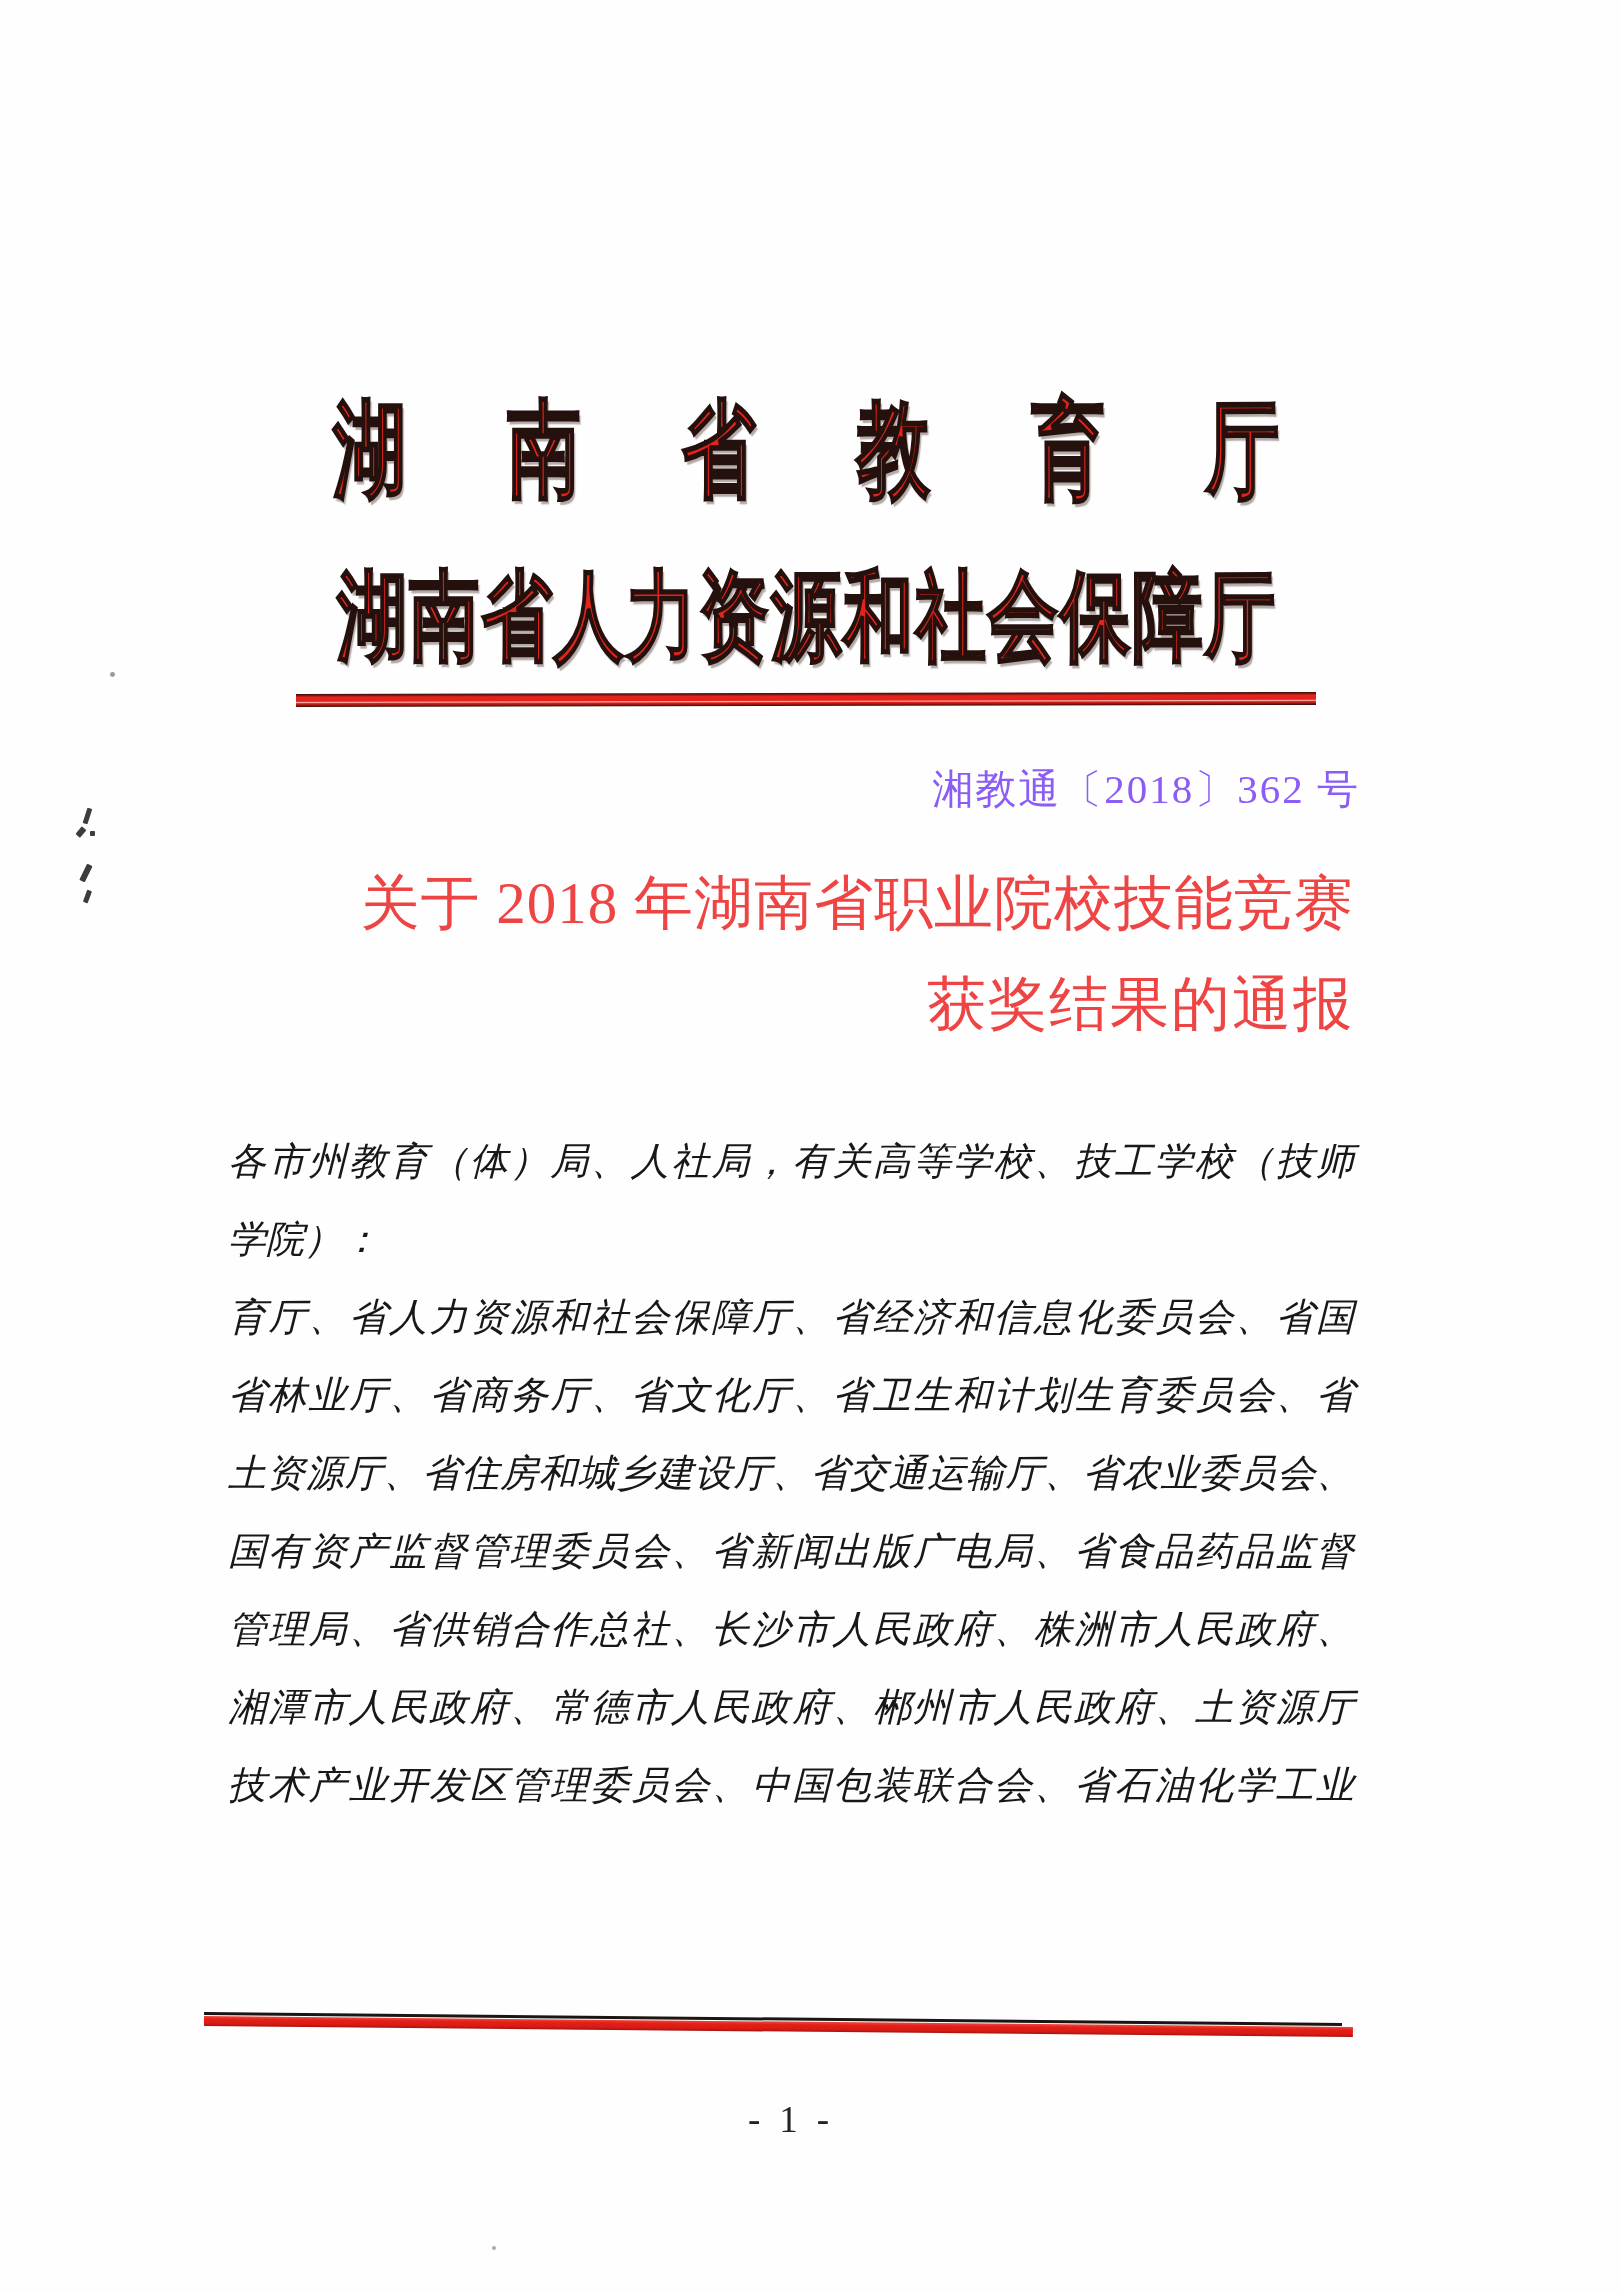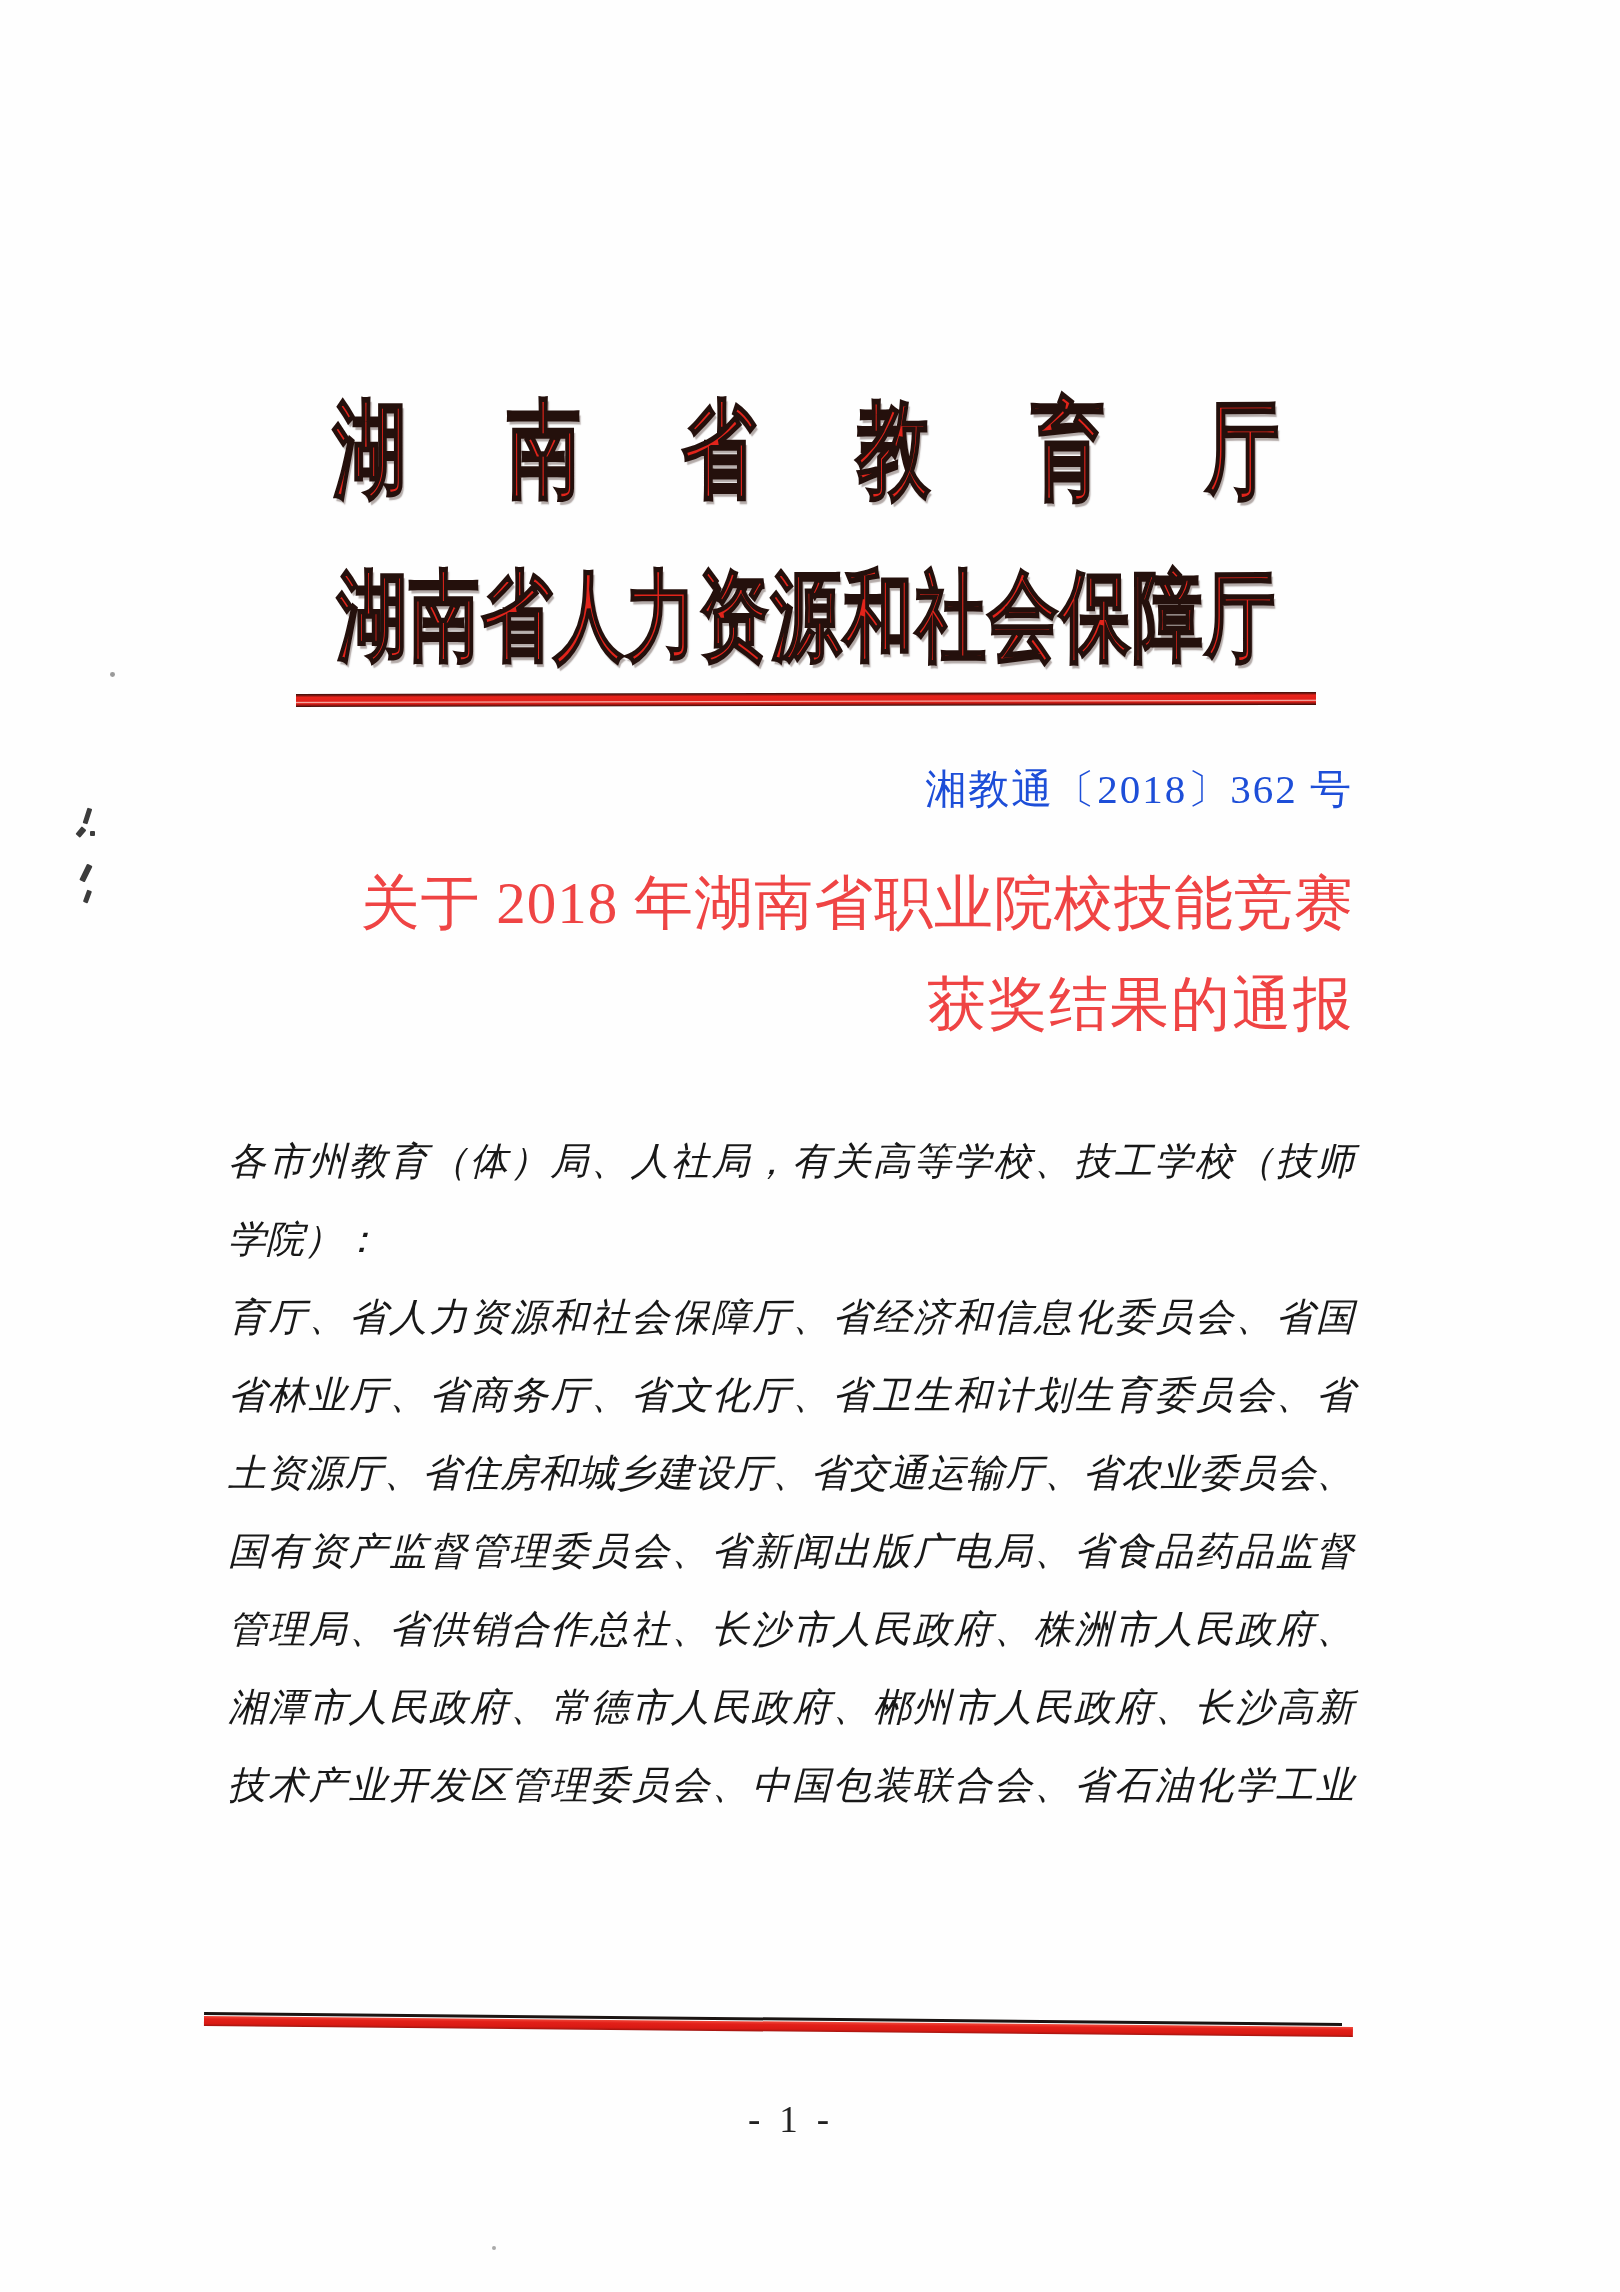--- a/index.html
+++ b/index.html
@@ -46,25 +46,25 @@
     background: linear-gradient(to bottom,
       #3a100b 0%, #8c1812 14%, #e8231b 24%, #e2201a 56%,
       #f3b7b0 64%, #e02019 74%, #8f1510 88%, #2c0e0a 100%);
     transform: rotate(-0.12deg);
   }
 
   
   .doc-number {
     position: absolute;
     top: 765px;
-    right: 267px;
+    right: 260px;
     font-size: 41px;
     line-height: 49px;
     letter-spacing: 2px;
-    color: #1d4ed8;
+    color: #8b5cf6;
     white-space: nowrap;
   }
 
   
   .doc-title {
     position: absolute;
     left: 228px;
     top: 872px;
     width: 1126px;
     text-align: right;
@@ -166,21 +166,21 @@
   </div>
 
   <div class="doc-body">
       <div class="body-line justify">各市州教育（体）局、人社局，有关高等学校、技工学校（技师</div>
       <div class="body-line">学院）：</div>
       <div class="body-line justify">育厅、省人力资源和社会保障厅、省经济和信息化委员会、省国</div>
       <div class="body-line justify">省林业厅、省商务厅、省文化厅、省卫生和计划生育委员会、省</div>
       <div class="body-line justify">土资源厅、省住房和城乡建设厅、省交通运输厅、省农业委员会、</div>
       <div class="body-line justify">国有资产监督管理委员会、省新闻出版广电局、省食品药品监督</div>
       <div class="body-line justify">管理局、省供销合作总社、长沙市人民政府、株洲市人民政府、</div>
-      <div class="body-line justify">湘潭市人民政府、常德市人民政府、郴州市人民政府、长沙高新</div>
+      <div class="body-line justify">湘潭市人民政府、常德市人民政府、郴州市人民政府、土资源厅</div>
       <div class="body-line justify">技术产业开发区管理委员会、中国包装联合会、省石油化学工业</div>
     </div>
 
   <div class="footer-rule">
     <div class="rule-black"></div>
     <div class="rule-red"></div>
   </div>
 
   <div class="page-number">- 1 -</div>
 

